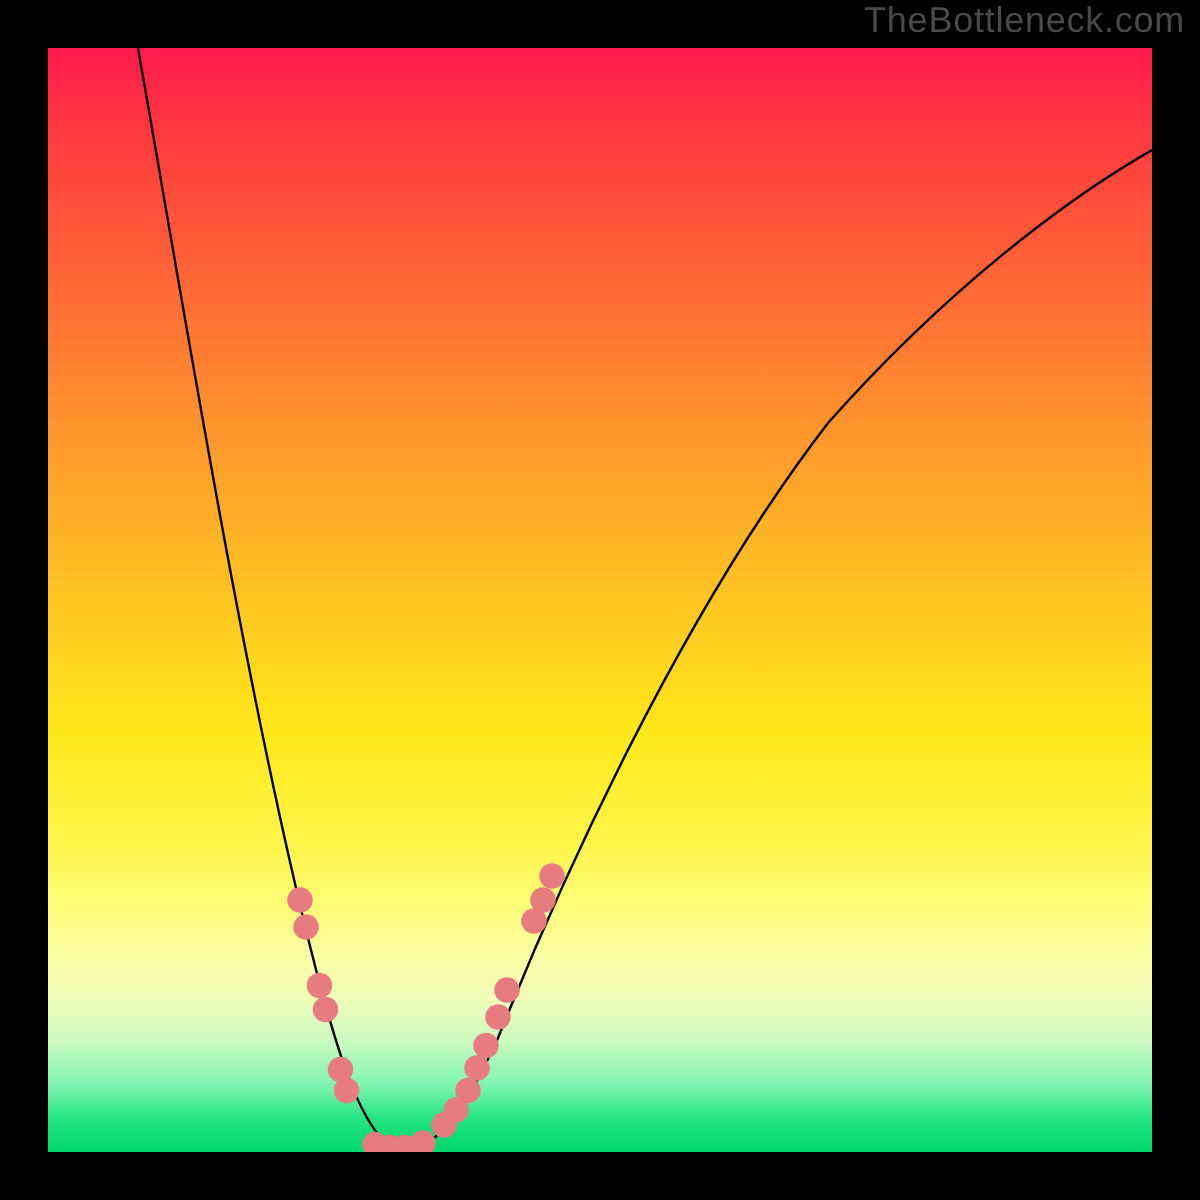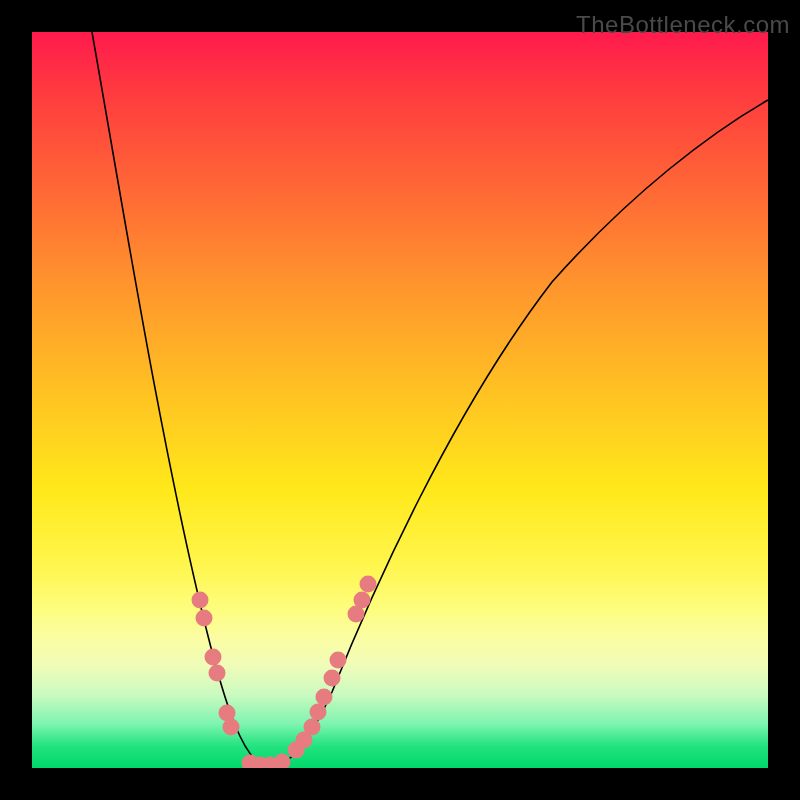--- a/index.html
+++ b/index.html
@@ -11,21 +11,21 @@
     font-family: Arial, Helvetica, sans-serif;
     overflow: hidden;
   }
   .wrap {
     position: relative;
     width: 800px;
     height: 800px;
   }
   .watermark {
     position: absolute;
-    top: 11px;
+    top: 0;
     right: 10px;
     color: #4a4a4a;
     font-size: 24px;
     font-weight: 500;
     z-index: 5;
     letter-spacing: 0.5px;
   }
   .plot {
     position: absolute;
     left: 32px;

